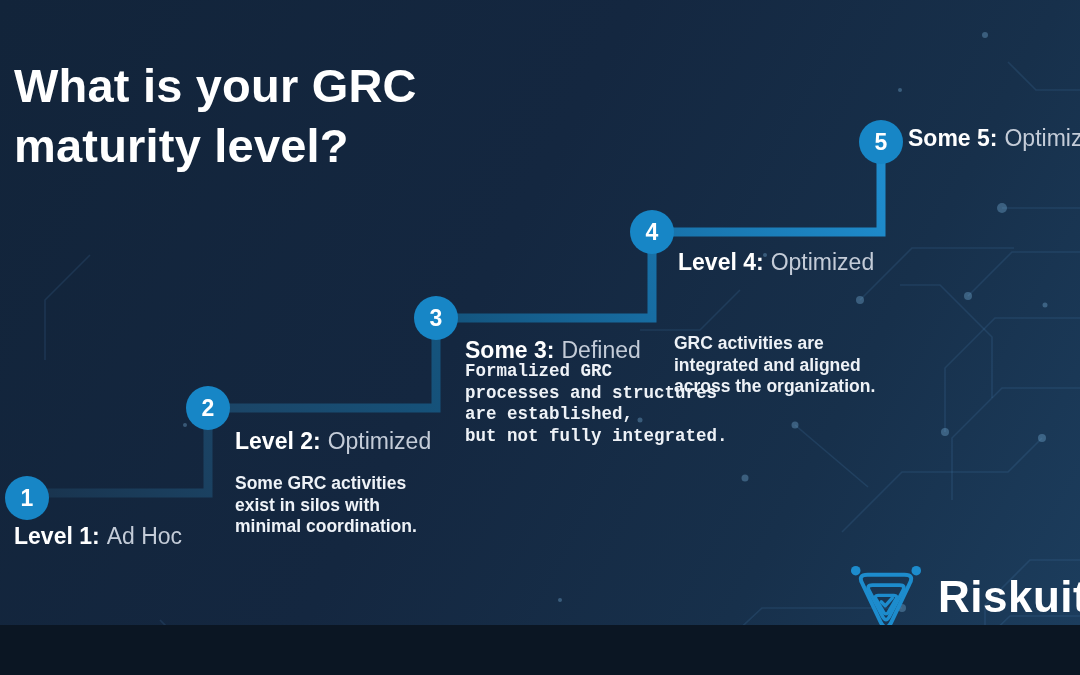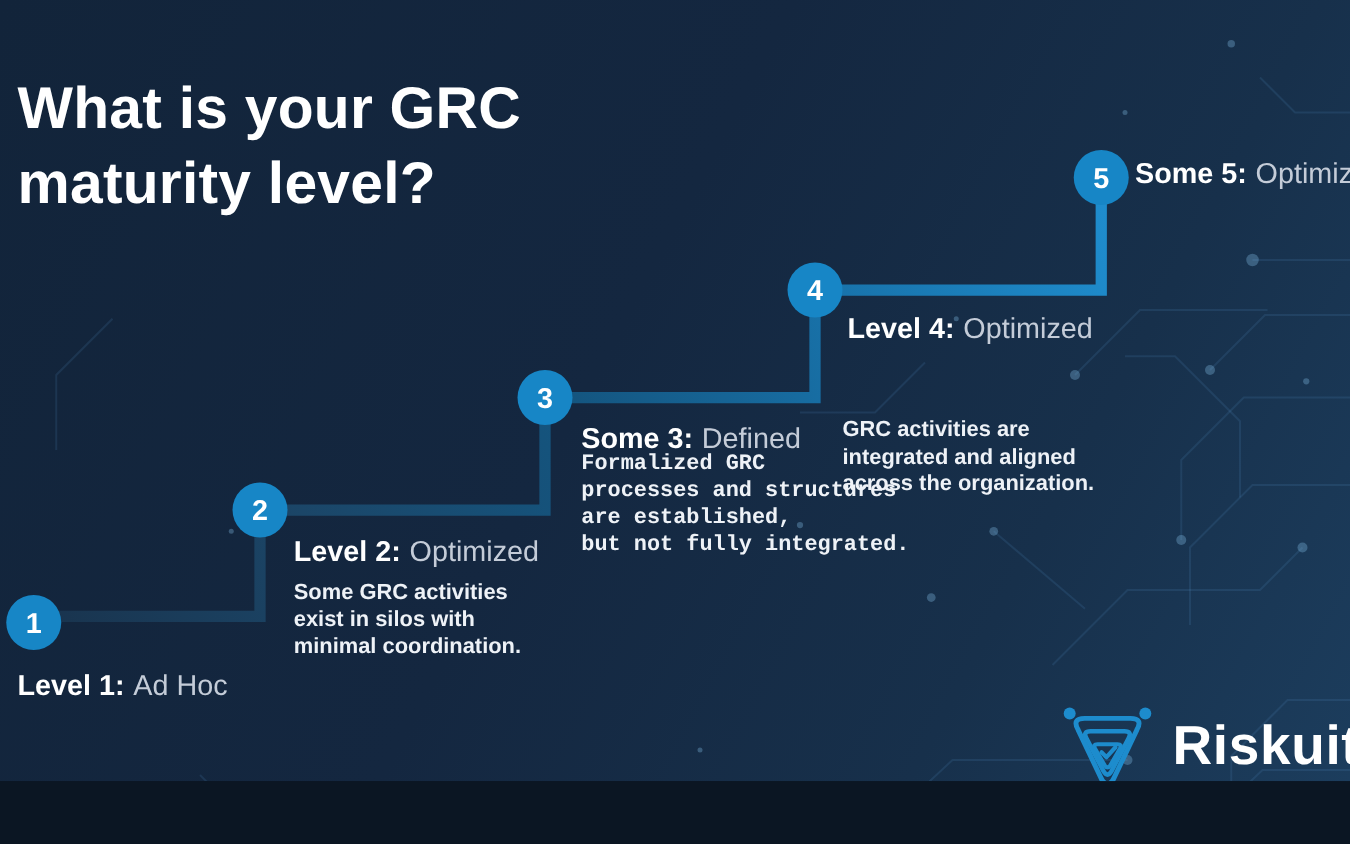--- a/index.html
+++ b/index.html
@@ -90,31 +90,31 @@
     </defs>
     <path d="M27,493 L208,493 L208,408 L436,408 L436,318 L652,318 L652,232 L881,232 L881,142" fill="none" stroke="url(#stairGrad)" stroke-width="9"></path>
   </svg>
 
   <h1 class="main-title">What is your GRC
 maturity level?</h1>
 
   <div class="step-circle" style="left:5px;top:476px;">
     <span>1</span>
   </div>
-  <div class="level-title" style="left:14px;top:535px;">
+  <div class="level-title" style="left:14px;top:523px;">
     <span class="lt-bold">Level 1:</span><span class="lt-name">Ad Hoc</span>
   </div>
 
   <div class="step-circle" style="left:186px;top:386px;">
     <span>2</span>
   </div>
   <div class="level-title" style="left:235px;top:428px;">
     <span class="lt-bold">Level 2:</span><span class="lt-name">Optimized</span>
   </div>
-  <div class="level-desc" style="left:235px;top:463px;">Some GRC activities
+  <div class="level-desc" style="left:235px;top:473px;">Some GRC activities
 exist in silos with
 minimal coordination.</div>
 
   <div class="step-circle" style="left:414px;top:296px;">
     <span>3</span>
   </div>
   <div class="level-title" style="left:465px;top:337px;">
     <span class="lt-bold">Some 3:</span><span class="lt-name">Defined</span>
   </div>
   <div class="level-desc" style="left:465px;top:361px;font-family:Liberation Mono, monospace;">Formalized GRC

